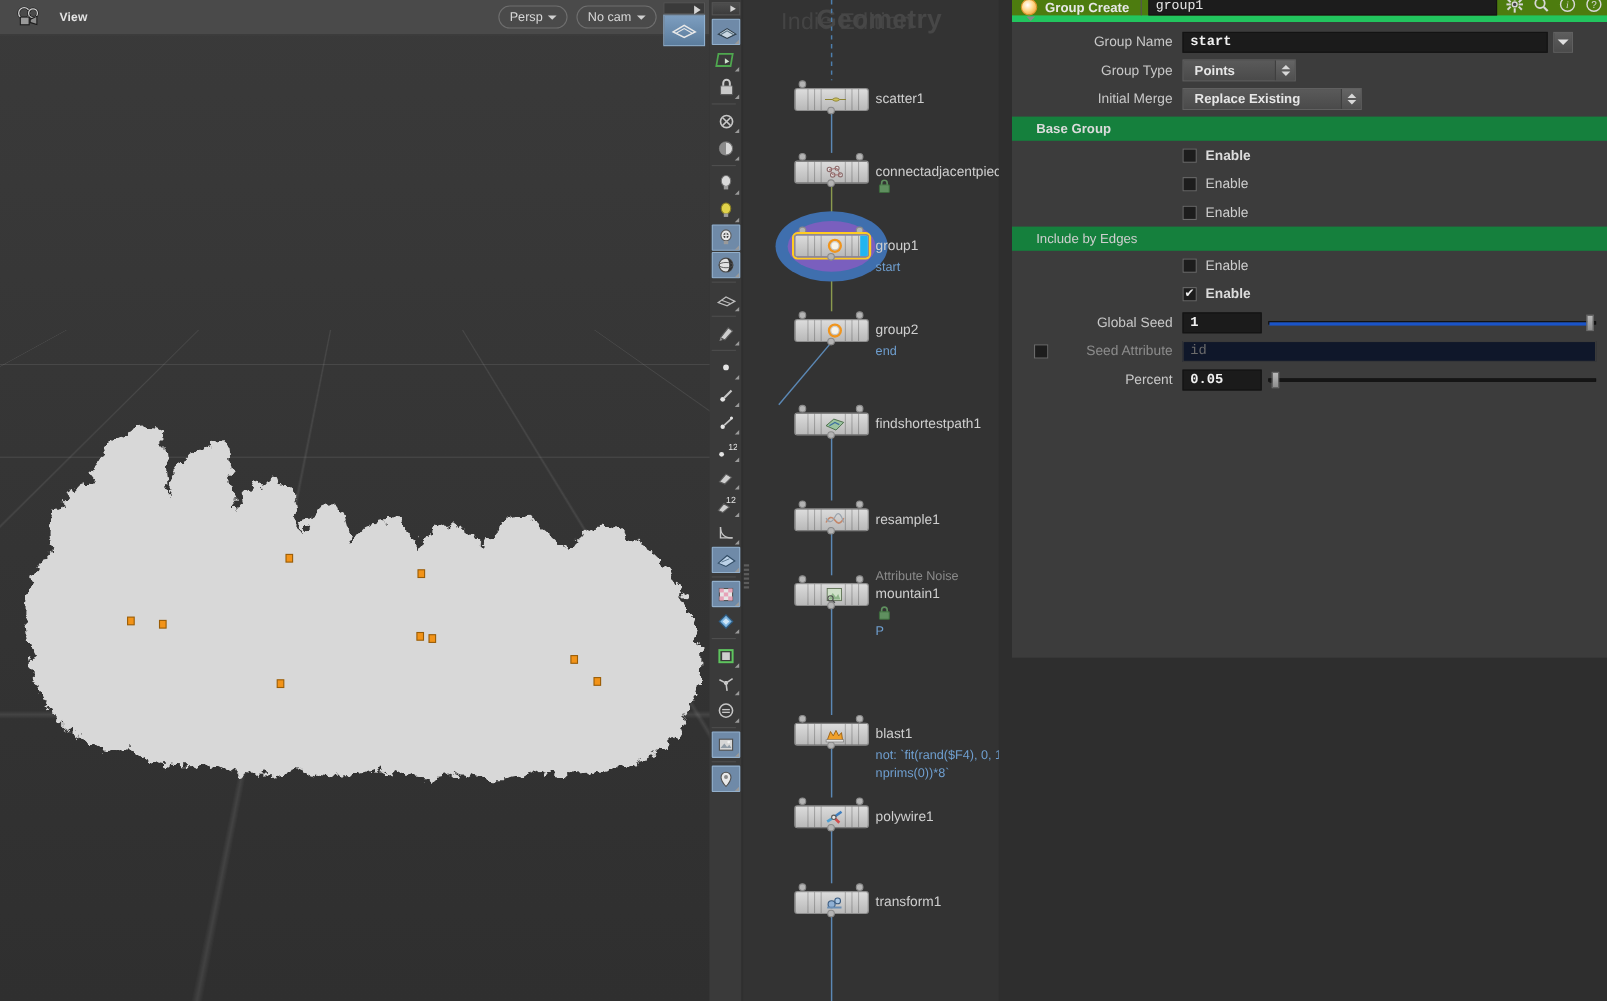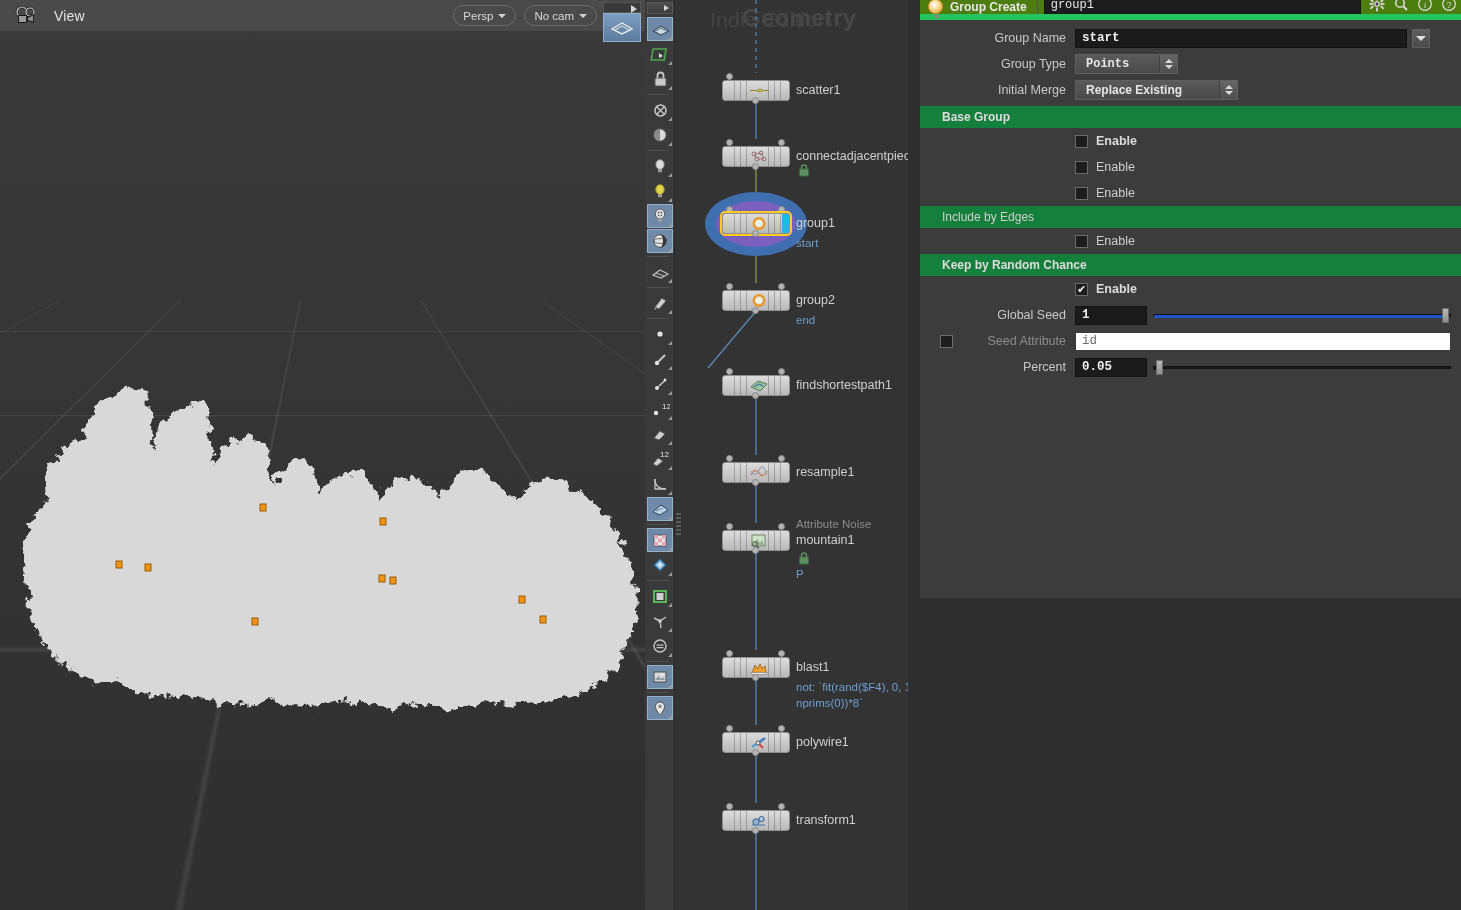--- a/index.html
+++ b/index.html
@@ -32,21 +32,21 @@
   }
   #vp-topbar {
     position: absolute; left: 0; top: 0; width: 645px; height: 32px;
     background: #4a4a4a;
     border-bottom: 1px solid #3b3b3b;
     display: flex; align-items: center; padding-left: 14px;
   }
   .vp-logo { width: 26px; height: 20px; position: relative; margin-right: 14px; }
   .vp-logo svg { display:block; }
   .vp-title {
-    font-size: 14px; font-weight: normal; color: #e3e3e3; letter-spacing: .2px;
+    font-size: 11px; font-weight: bold; color: #e3e3e3; letter-spacing: .2px;
   }
   .vp-pill-group { position: absolute; right: 48px; top: 5px; display: flex; gap: 8px; }
   .vp-pill {
     height: 21px; padding: 0 9px; border: 1px solid #6e6e6e; border-radius: 11px;
     color: #d8d8d8; font-size: 11.5px; display: flex; align-items: center; gap: 5px;
     background: transparent;
   }
   .vp-pill .caret {
     width: 0; height: 0; border-left: 4px solid transparent; border-right: 4px solid transparent;
     border-top: 4px solid #d0d0d0;
@@ -184,21 +184,21 @@
   .section-head {
     height: 22px; background: #15803d; display: flex; align-items: center;
     padding-left: 22px; font-size: 12px; color: #dcdcdc; font-weight: bold;
   }
   .section-head.plain { font-weight: normal; color: #cfcfcf; }
   .txtfield {
     background: #1b1b1b; border: 1px solid #131313; height: 19px;
     color: #f0f0f0; font-family: "Liberation Mono", monospace; font-size: 12.5px;
     display: flex; align-items: center; padding-left: 6px; font-weight: bold;
   }
-  .txtfield.ghost { color: #6b6b6b; background: #ffffff; border-color: #3a3a3a; font-weight: normal; }
+  .txtfield.ghost { color: #6b6b6b; background: #0f172a; border-color: #3a3a3a; font-weight: normal; }
   .menubtn {
     height: 20px; background: linear-gradient(180deg,#5a5a5a,#4a4a4a);
     border: 1px solid #606060; display: flex; align-items: center;
     color: #e6e6e6; font-size: 12px; font-weight: bold; padding-left: 10px; position: relative;
   }
   .menubtn .spin {
     position: absolute; right: 0; top: 0; bottom: 0; width: 18px;
     background: linear-gradient(180deg,#656565,#4f4f4f); border-left: 1px solid #3f3f3f;
     display: flex; flex-direction: column; align-items: center; justify-content: center; gap: 2px;
   }
@@ -830,21 +830,21 @@
     <div class="prow" style="height:26px;margin-top:5px;">
       <div class="plabel">Group Name</div>
       <div class="txtfield" style="width:332px;">start</div>
       <div class="dropdown-arrow" style="margin-left:5px;">
           <i></i>
         </div>
     </div>
 
     <div class="prow">
       <div class="plabel">Group Type</div>
-      <div class="menubtn" style="width:103px;font-family:Liberation Mono, monospace;">
+      <div class="menubtn" style="width:103px;">
         <span>Points</span>
         <span class="spin">
             <i class="up"></i>
             <i class="dn"></i>
           </span>
       </div>
     </div>
 
     <div class="prow">
       <div class="plabel">Initial Merge</div>
@@ -879,23 +879,20 @@
         <div class="section-head plain">
           <span>Include by Edges</span>
         </div>
         <div class="prow">
           <div class="plabel"></div>
           <div class="chk"></div>
           <span class="chklabel norm">Enable</span>
         </div>
       </div>
 
-    <div class="section-head">
-      <span>Keep by Random Chance</span>
-    </div>
     <div class="prow">
       <div class="plabel"></div>
       <div class="chk on"></div>
       <span class="chklabel">Enable</span>
     </div>
     <div class="prow">
       <div class="plabel">Global Seed</div>
       <div class="txtfield" style="width:72px;">1</div>
       <div class="slider" style="margin-left:6px;margin-right:10px;">
         <div class="track"></div>

